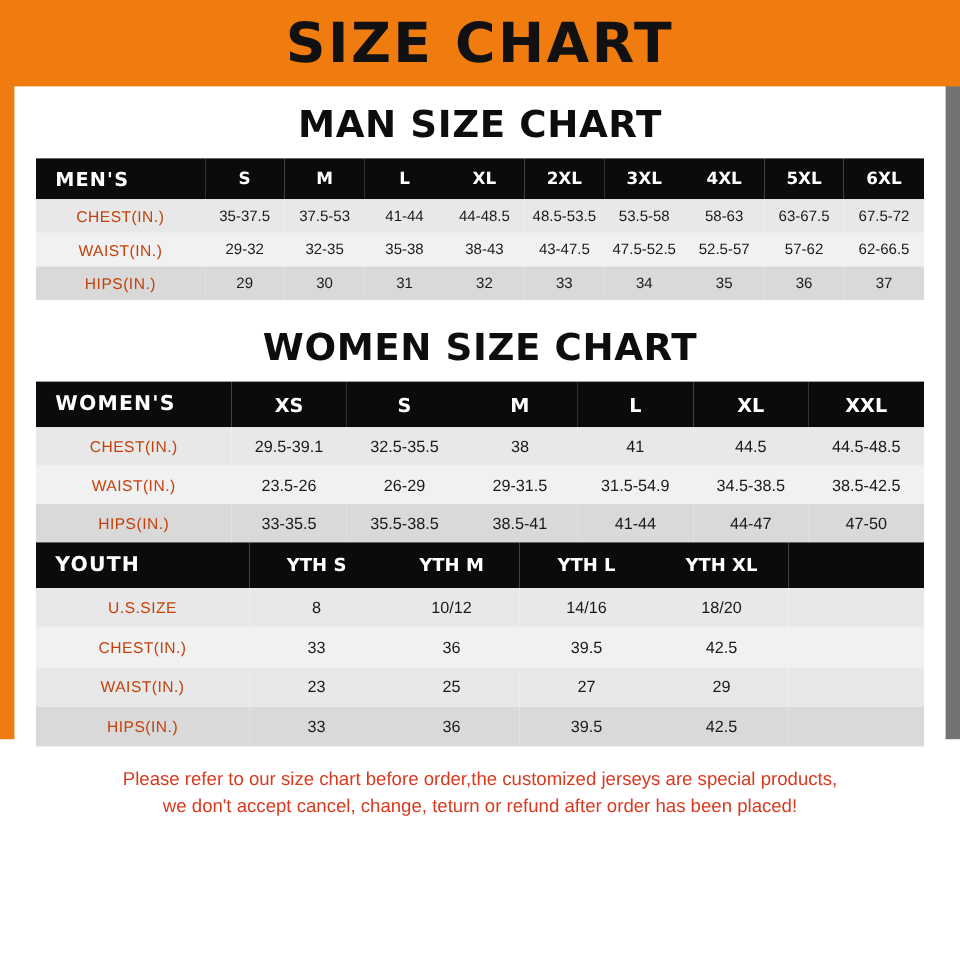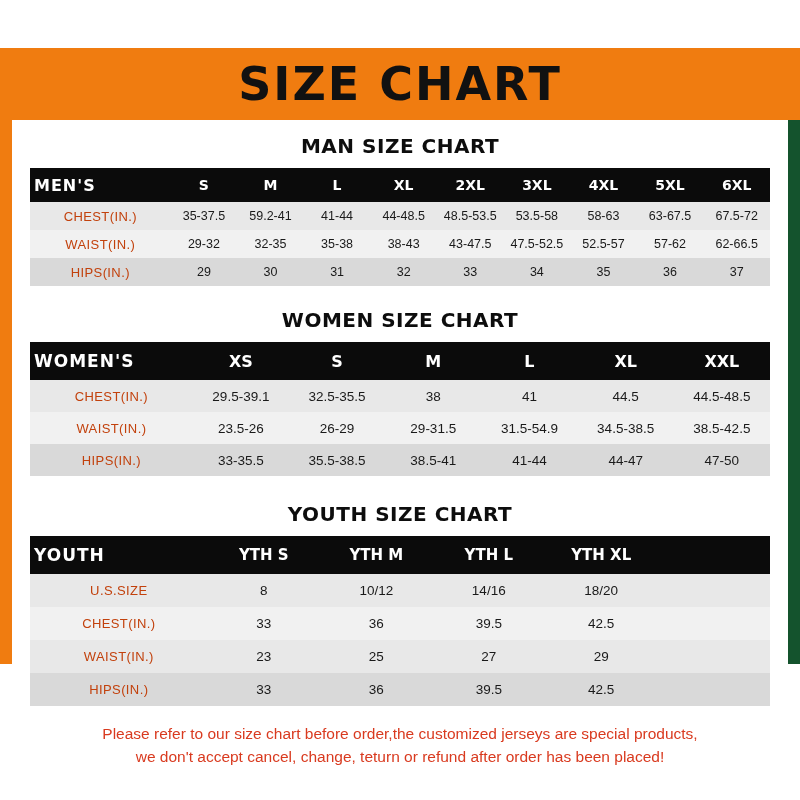--- a/index.html
+++ b/index.html
@@ -12,23 +12,22 @@
     background: #ffffff;
     font-family: "Liberation Sans", sans-serif;
     overflow: hidden;
   }
   .page {
     position: relative;
     width: 800px;
     height: 616px;
     box-sizing: border-box;
     border-left: 12px solid #f07c10;
-    border-right: 12px solid #14532d;
+    border-right: 12px solid #737373;
     background: #ffffff;
-    margin-top: 48px;
   }
   .banner {
     background: #f07c10;
     height: 72px;
     display: flex;
     align-items: center;
     justify-content: center;
     margin: 0 -12px;
   }
   .banner-title {
@@ -39,21 +38,21 @@
     color: #111111;
     line-height: 1;
   }
   .section {
     padding: 0 18px;
   }
   .section-title {
     text-align: center;
     font-family: "DejaVu Sans", sans-serif;
     font-weight: bold;
-    font-size: 20px;
+    font-size: 31px;
     color: #0d0d0d;
     letter-spacing: 0.5px;
   }
   .men-title { margin: 14px 0 10px; }
   .women-title { margin: 22px 0 10px; text-align: center; }
   .youth-title { margin: 26px 0 10px; }
 
   table.chart {
     width: 100%;
     border-collapse: collapse;
@@ -72,21 +71,21 @@
   table.chart thead th {
     background: #0b0b0b;
     color: #ffffff;
     height: 34px;
     font-family: "DejaVu Sans", sans-serif;
     font-weight: bold;
     font-size: 14px;
   }
   table.chart thead th.corner {
     text-align: left;
-    padding-left: 4px;
+    padding-left: 16px;
     font-size: 16px;
     letter-spacing: 1px;
   }
   table.chart tbody tr.light { background: #e8e8e8; }
   table.chart tbody tr.lighter { background: #f1f1f1; }
   table.chart tbody tr.mid { background: #d9d9d9; }
   table.chart tbody td.rowlabel {
     text-align: center;
     font-size: 13px;
     letter-spacing: 0.4px;
@@ -151,21 +150,21 @@
           <th>3XL</th>
           <th>4XL</th>
           <th>5XL</th>
           <th>6XL</th>
         </tr>
       </thead>
       <tbody>
         <tr class="light">
           <td class="rowlabel">CHEST(IN.)</td>
           <td>35-37.5</td>
-          <td>59.2-41</td>
+          <td>37.5-53</td>
           <td>41-44</td>
           <td>44-48.5</td>
           <td>48.5-53.5</td>
           <td>53.5-58</td>
           <td>58-63</td>
           <td>63-67.5</td>
           <td>67.5-72</td>
         </tr>
         <tr class="lighter">
           <td class="rowlabel">WAIST(IN.)</td>
@@ -244,21 +243,20 @@
           <td>38.5-41</td>
           <td>41-44</td>
           <td>44-47</td>
           <td>47-50</td>
         </tr>
       </tbody>
     </table>
   </div>
 
   <div class="section">
-    <div class="section-title youth-title">YOUTH SIZE CHART</div>
     <table class="chart youth">
       <colgroup>
         <col class="c0">
           <col>
           <col>
           <col>
           <col>
           <col>
       </colgroup>
       <thead>

